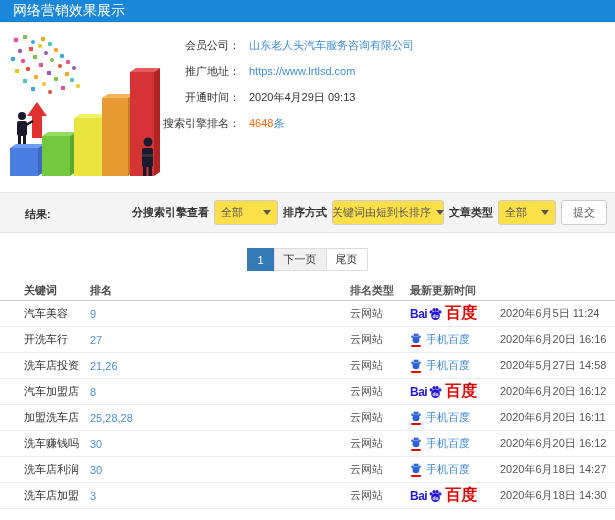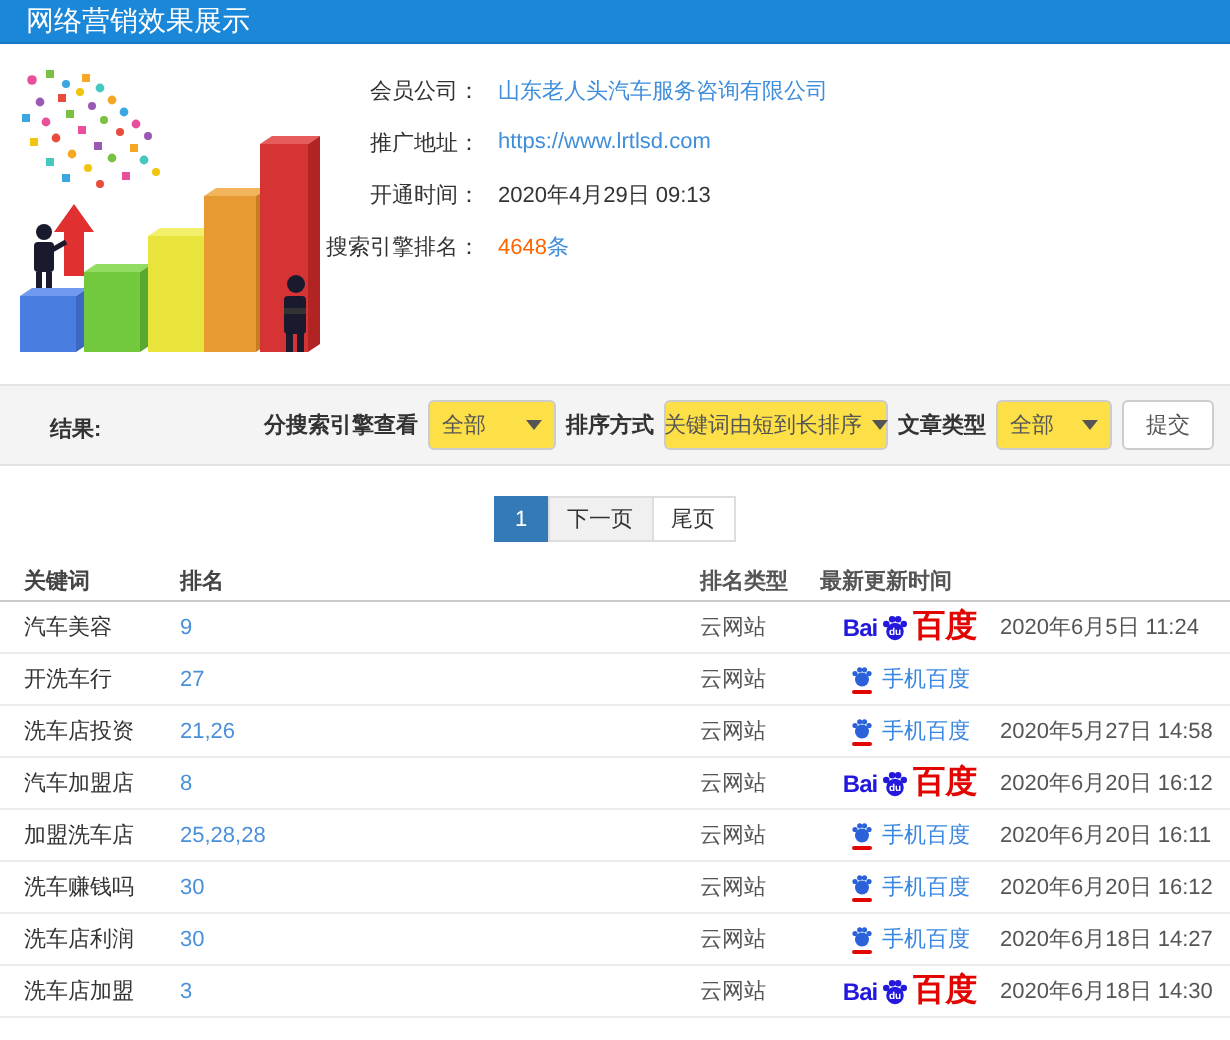--- a/index.html
+++ b/index.html
@@ -59,25 +59,25 @@
   }
   .page-item.active { background:#337ab7; border-color:#337ab7; color:#fff; }
   .page-item.gray { background:#f0f0f0; }
   
   .rank-table { position:absolute; top:280px; left:0; width:615px; }
   .thead {
     display:flex; align-items:center; height:21px;
     border-bottom:1px solid #c9c9c9; font-weight:bold; color:#444;
   }
   .trow { display:flex; align-items:center; height:26px; border-bottom:1px solid #ececec; }
-  .c1 { width:90px; padding-left:12px; }
+  .c1 { width:90px; padding-left:24px; }
   .c2 { width:260px; }
   .c3 { width:60px; color:#555; }
   .c4 { width:90px; display:flex; align-items:center; }
-  .trow .c4 { justify-content:center; }
+  .trow .c4 { justify-content:flex-start; }
   .c5 { flex:1; color:#555; }
   .kw { color:#333; }
   .rank { color:#4a90d9; cursor:pointer; }
   
   .baidu-pc { display:flex; align-items:center; font-weight:bold; }
   .bai { color:#2319dc; font-size:12px; letter-spacing:-0.5px; }
   .bd-cn { color:#e10601; font-size:16px; margin-left:1px; }
   .paw-pc { width:15px; height:15px; margin:0 1px; }
   .baidu-mobile { display:flex; align-items:center; color:#3a87e0; }
   .paw-wrap { display:flex; flex-direction:column; align-items:center; margin-right:4px; }
@@ -270,20 +270,21 @@
                 <circle cx="5" cy="9.5" r="2.6"></circle>
             <circle cx="9.7" cy="5.8" r="2.6"></circle>
                 <circle cx="14.5" cy="5.8" r="2.6"></circle>
                 <circle cx="19" cy="9.5" r="2.6"></circle>
           </svg>
           <span class="red-bar"></span>
         </span>
         <span class="mb-label">手机百度</span>
       </span>
     </div>
+    <div class="c5">2020年6月20日 16:16</div>
   </div>
 
   <div class="trow">
     <div class="c1 kw">洗车店投资</div>
     <div class="c2"><span class="rank">21,26</span></div>
     <div class="c3">云网站</div>
     <div class="c4">
 
       <span class="baidu-mobile" style="display: flex;">
         <span class="paw-wrap">

